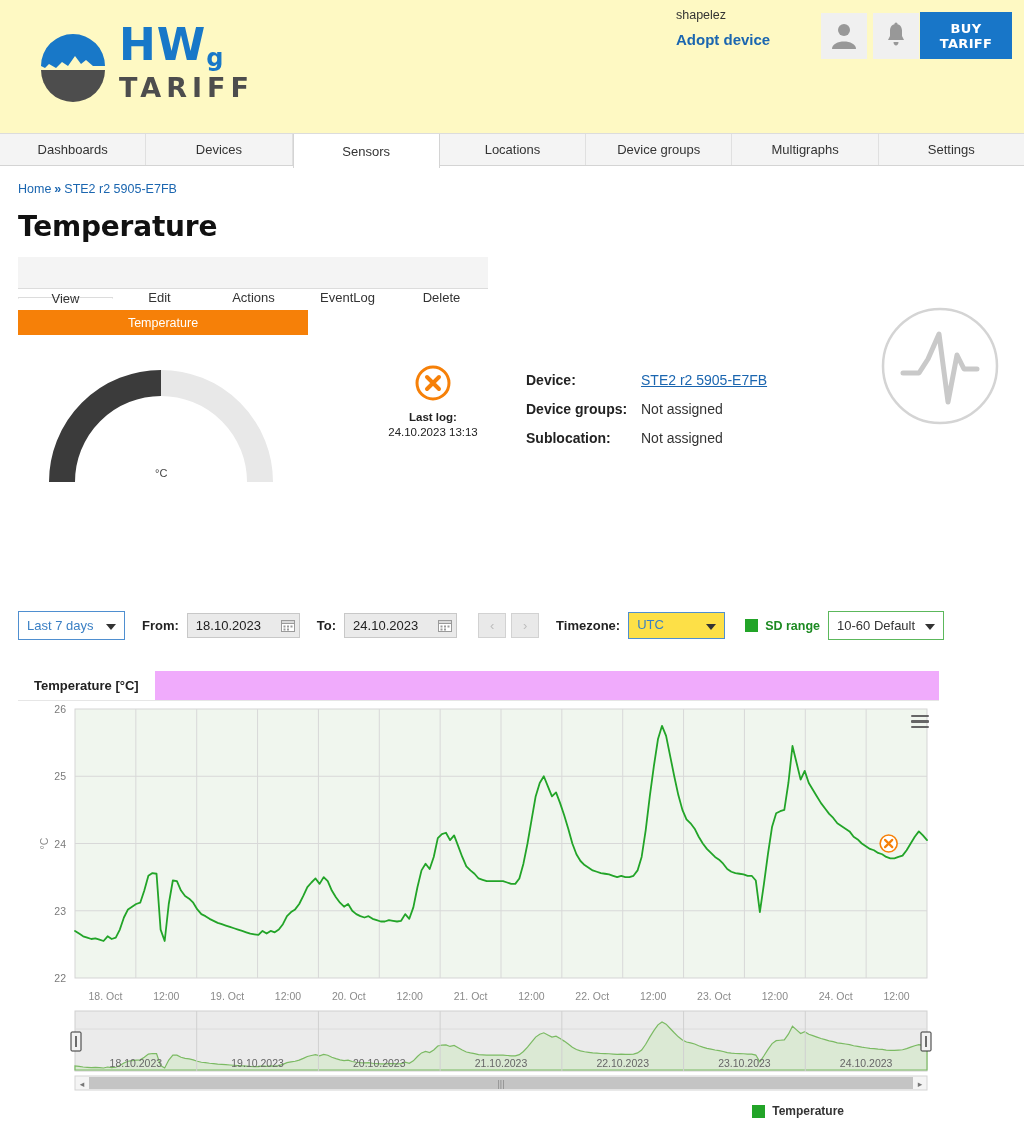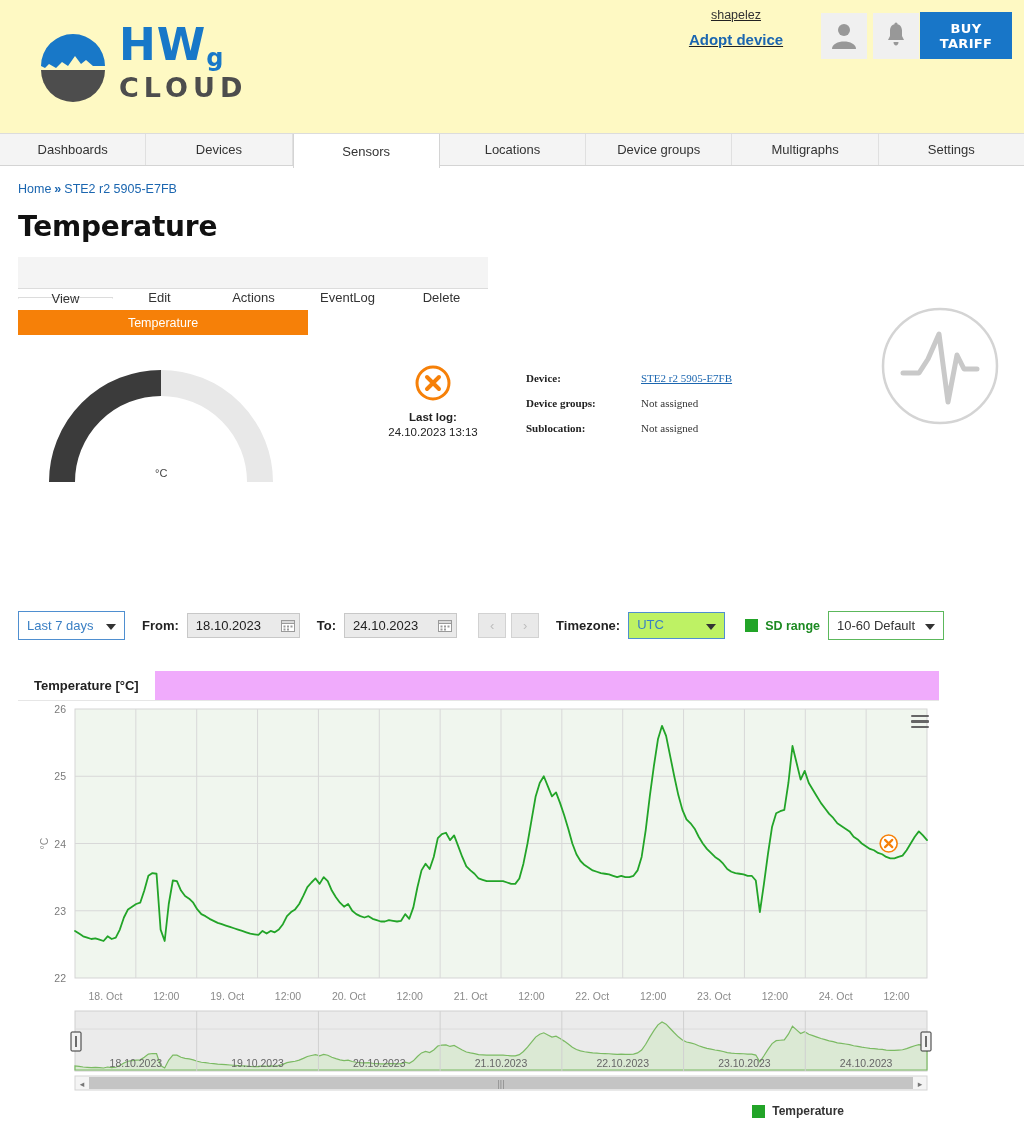--- a/index.html
+++ b/index.html
@@ -16,21 +16,21 @@
 
   
   .header { position:relative; height:133px; background:#fef9c3; }
   .logo-wrap { position:absolute; left:37px; top:22px; display:flex; align-items:center; }
   .logo-mark { width:72px; height:82px; position:relative; }
   .logo-text { margin-left:10px; }
   .logo-hw { font-family:"DejaVu Sans", sans-serif; font-weight:bold; font-size:44px; color:#1878c8; letter-spacing:1px; line-height:42px; }
   .logo-hw sub { font-size:24px; vertical-align:baseline; position:relative; top:6px; }
   .logo-cloud { font-family:"DejaVu Sans", sans-serif; font-weight:bold; font-size:27px; color:#4d4d4d; letter-spacing:5px; line-height:30px; }
 
-  .user-block { position:absolute; right:228px; top:6px; width:120px; text-align:center;text-decoration:underline; }
+  .user-block { position:absolute; right:228px; top:6px; width:120px; text-align:left; }
   .user-name { font-size:12.5px; color:#333; line-height:18px; }
   .adopt-link { font-size:15px; color:#1b66b0; font-weight:bold; text-decoration:none; display:block; margin-top:7px; }
 
   .icon-btn {
     position:absolute; top:13px; width:46px; height:46px;
     background:#f0f0f0; display:flex; align-items:center; justify-content:center;
     cursor:pointer; border:none;
   }
   .icon-btn.avatar { right:157px; }
   .icon-btn.bell { right:105px; }
@@ -107,21 +107,21 @@
   }
   .gauge-unit {
     position:absolute; left:155px; top:118px; font-size:11px; color:#444;
   }
 
   .status-block { position:absolute; left:388px; top:15px; width:90px; text-align:center; }
   .status-ico { width:38px; height:38px; margin:0 auto; }
   .status-lastlog { font-size:11.5px; font-weight:bold; color:#222; margin-top:9px; }
   .status-time { font-size:11.5px; color:#222; margin-top:3px; white-space:nowrap; }
 
-  .info-table { position:absolute; left:526px; top:23px; font-size:11px;font-family:Liberation Serif, serif; }
+  .info-table { position:absolute; left:526px; top:23px; font-size:14px; }
   .info-row { display:flex; margin-bottom:13px; }
   .info-key { width:115px; font-weight:bold; color:#222; }
   .info-val { color:#333; }
   .info-val a { color:#1b66b0; }
 
   
   .controls {
     position:absolute; left:18px; top:611px; right:18px;
     display:flex; align-items:center; height:29px; font-size:13px;
   }
@@ -142,21 +142,21 @@
     display:flex; align-items:center; padding:0 4px 0 8px;
     font-size:13px; color:#222; cursor:pointer; width:113px; justify-content:space-between;
   }
   .cal-ico { width:14px; height:13px; }
   .navbtn {
     width:28px; height:25px; background:#e9e9e9; border:1px solid #d2d2d2;
     display:flex; align-items:center; justify-content:center;
     color:#bdbdbd; font-size:13px; cursor:pointer; margin-left:5px;
   }
   .sel-tz {
-    height:27px; border:1px solid #4f8fd0; background:#bef264; color:#3a7fc4;
+    height:27px; border:1px solid #4f8fd0; background:#fde047; color:#3a7fc4;
     padding:0 26px 2px 8px; font-size:13px; position:relative;
     display:flex; align-items:center; cursor:pointer; width:97px;
   }
   .sd-swatch { width:13px; height:13px; background:#22a428; margin:0 7px 0 20px; }
   .sd-label { font-weight:bold; color:#1d8a22; font-size:12.5px; }
   .sel-green {
     height:29px; border:1px solid #5cb85c; background:#fff; color:#333;
     padding:0 24px 0 8px; font-size:13px; position:relative;
     display:flex; align-items:center; cursor:pointer; margin-left:8px; min-width:116px;
   }
@@ -192,21 +192,21 @@
 
   <div class="logo-wrap">
     <div class="logo-mark">
       <svg width="72" height="82" viewBox="0 0 72 82">
         <path d="M4 44 A32 32 0 0 1 68 44 L56 44 L49 38 L44 42 L38 34 L31 44 L25 40 L19 46 L12 42 L8 46 Z" fill="#1878c8"></path>
         <path d="M4 48 A32 32 0 0 0 68 48 Z" fill="#4d4d4d"></path>
       </svg>
     </div>
     <div class="logo-text">
       <div class="logo-hw"><span>HW</span><sub>g</sub></div>
-      <div class="logo-cloud">CLOUD</div>
+      <div class="logo-cloud">TARIFF</div>
     </div>
   </div>
 
   <div class="user-block">
     <div class="user-name">shapelez</div>
     <a href="#" class="adopt-link">Adopt device</a>
   </div>
 
   <div class="icon-btn avatar">
     <span>

